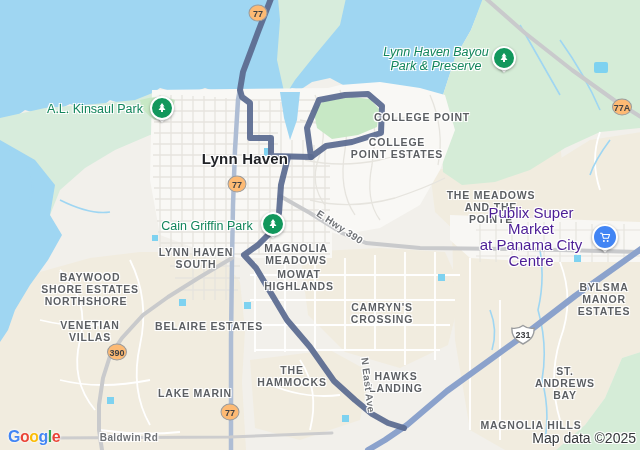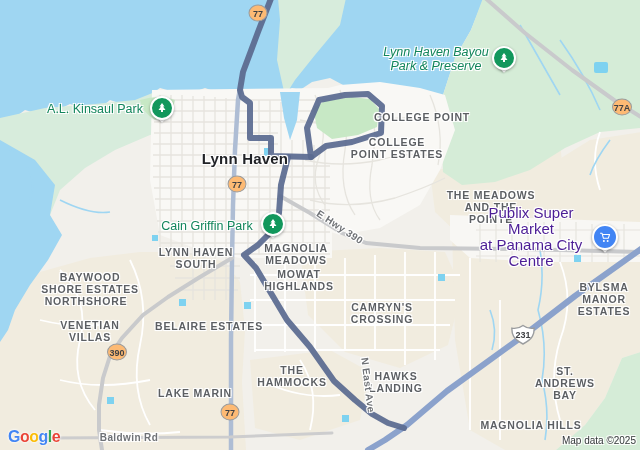--- a/index.html
+++ b/index.html
@@ -30,21 +30,21 @@
        justify-content:center;box-sizing:border-box;}
   .shield.rnd{width:19px;height:17px;}
   .shield.wide{width:20px;height:17px;}
   .usshield{position:absolute;transform:translate(-50%,-50%);}
   .usshield text{font-size:9px;font-weight:600;fill:#3f4144;font-family:"Liberation Sans",sans-serif;}
   
   .glogo{position:absolute;left:8px;bottom:4px;font-size:16px;font-weight:bold;letter-spacing:-.5px;
        text-shadow:0 0 2px #fff,0 0 3px #fff;cursor:pointer;}
   .glogo .c0{color:#4285F4}.glogo .c1{color:#EA4335}.glogo .c2{color:#FBBC05}
   .glogo .c3{color:#4285F4}.glogo .c4{color:#34A853}.glogo .c5{color:#EA4335}
-  .attr{position:absolute;right:4px;bottom:4px;font-size:10px;color:#34373a;
+  .attr{position:absolute;right:4px;bottom:4px;font-size:14px;color:#34373a;
        text-shadow:-1px -1px 0 #fff,1px -1px 0 #fff,-1px 1px 0 #fff,1px 1px 0 #fff;}
 </style>
 </head>
 <body>
 
 <div id="map">
 
   <svg class="base" width="640" height="450" viewBox="0 0 640 450">
 
     <path fill="#9fd6f2" d="M0,0 L483,0 L471,30 L455,58 L443,95 L420,92 L400,97 L380,90 L362,84 L345,86 L330,78 L312,82

